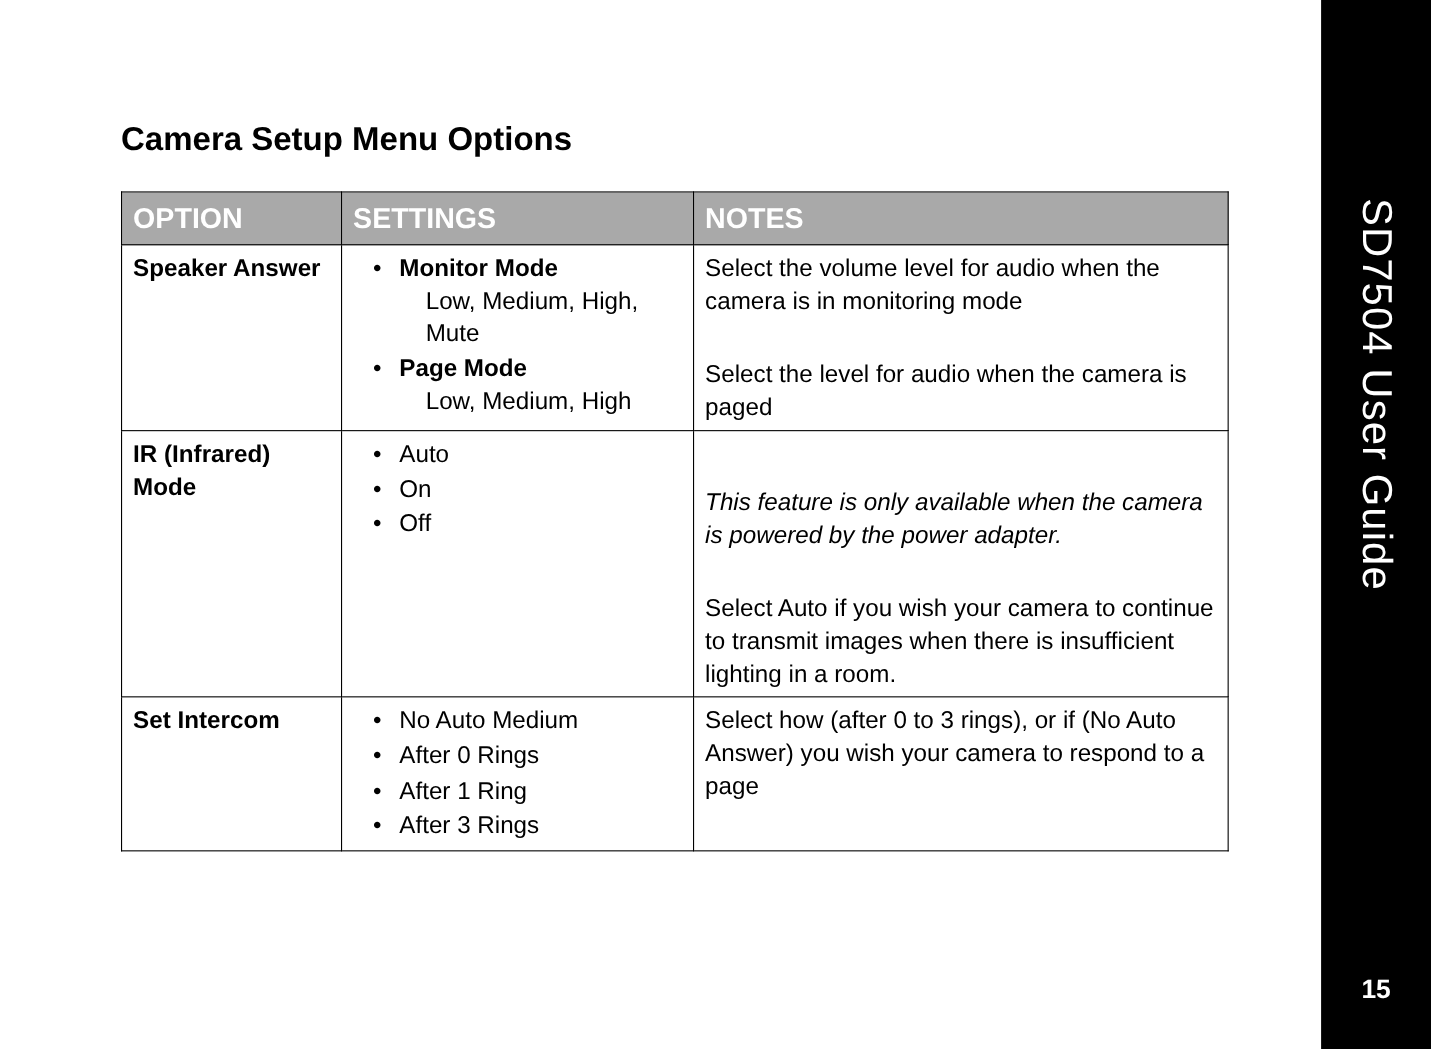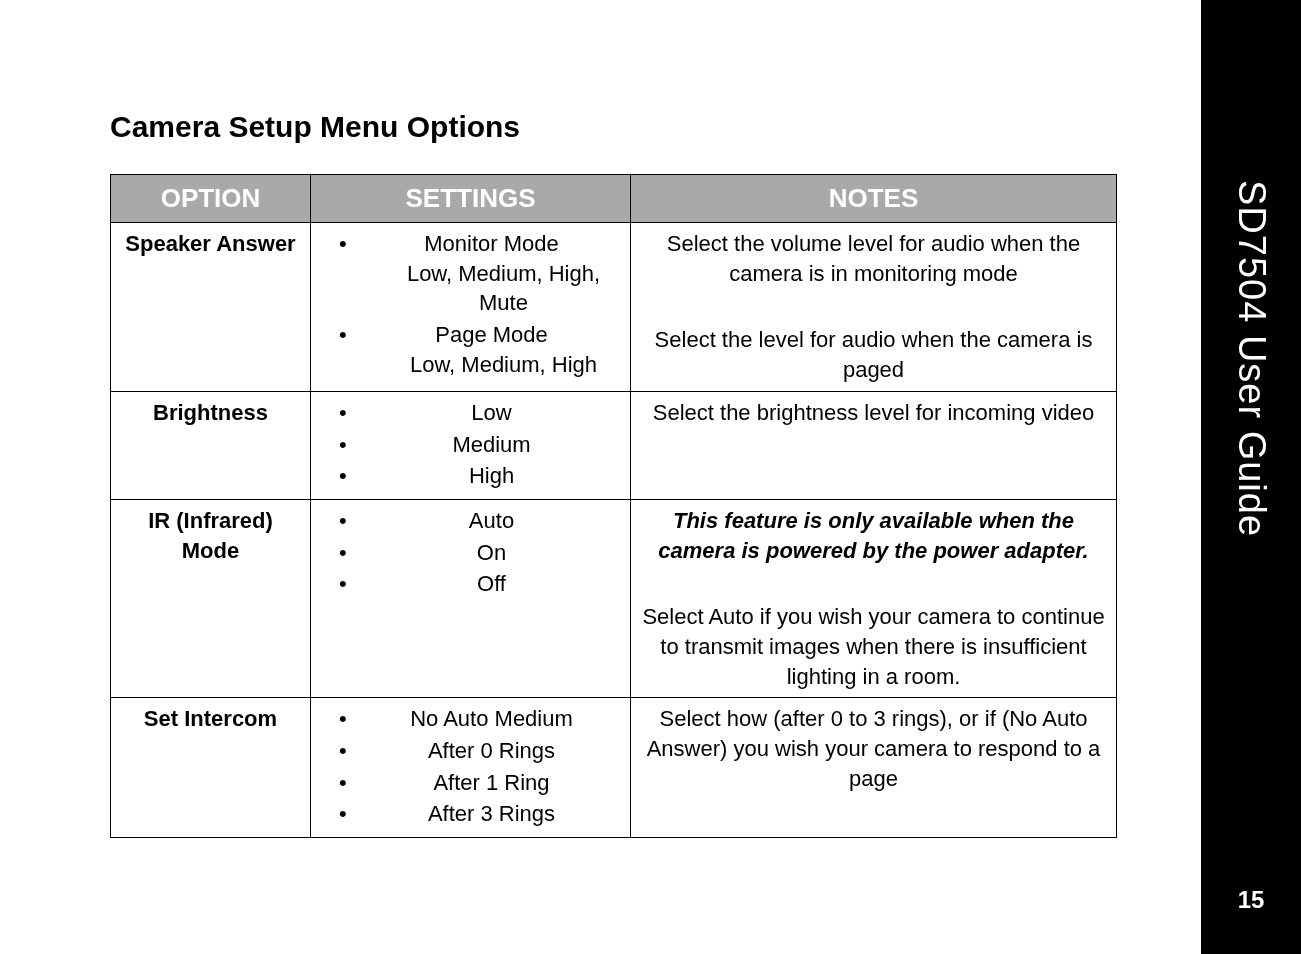--- a/index.html
+++ b/index.html
@@ -53,21 +53,21 @@
     }
     table {
       border-collapse: collapse;
       width: 100%;
       max-width: 1030px;
     }
     th, td {
       border: 1.5px solid #000;
       padding: 6px 10px;
       vertical-align: top;
-      text-align: center;
+      text-align: left;
       font-size: 22px;
       line-height: 1.35;
     }
     th {
       background: #a9a9a9;
       color: #fff;
       font-size: 26px;
       font-weight: bold;
     }
     .col-option {
@@ -95,25 +95,26 @@
       content: "•";
       position: absolute;
       left: 0;
       font-size: 22px;
     }
     .sub-text {
       display: block;
       padding-left: 24px;
     }
     .bold {
-      font-weight: normal;
+      font-weight: bold;
     }
     .bold-italic {
-      font-weight: bold;
+      font-weight: normal;
       font-style: italic;
+      margin-top: 44px;
     }
     .note-block {
       margin-bottom: 14px;
     }
     .note-block:last-child {
       margin-bottom: 0;
       margin-top: 37px;
     }
   </style>
 </head>
@@ -147,31 +148,20 @@
                 <span class="sub-text">Low, Medium, High</span>
               </li>
             </ul>
           </td>
           <td>
             <div class="note-block">Select the volume level for audio when the camera is in monitoring mode</div>
             <div class="note-block">Select the level for audio when the camera is paged</div>
           </td>
         </tr>
 
-        <tr>
-          <td class="option-name">Brightness</td>
-          <td>
-            <ul class="bullet-list">
-              <li>Low</li>
-              <li>Medium</li>
-              <li>High</li>
-            </ul>
-          </td>
-          <td>Select the brightness level for incoming video</td>
-        </tr>
 
         <tr>
           <td class="option-name">IR (Infrared) Mode</td>
           <td>
             <ul class="bullet-list">
               <li>Auto</li>
               <li>On</li>
               <li>Off</li>
             </ul>
           </td>

